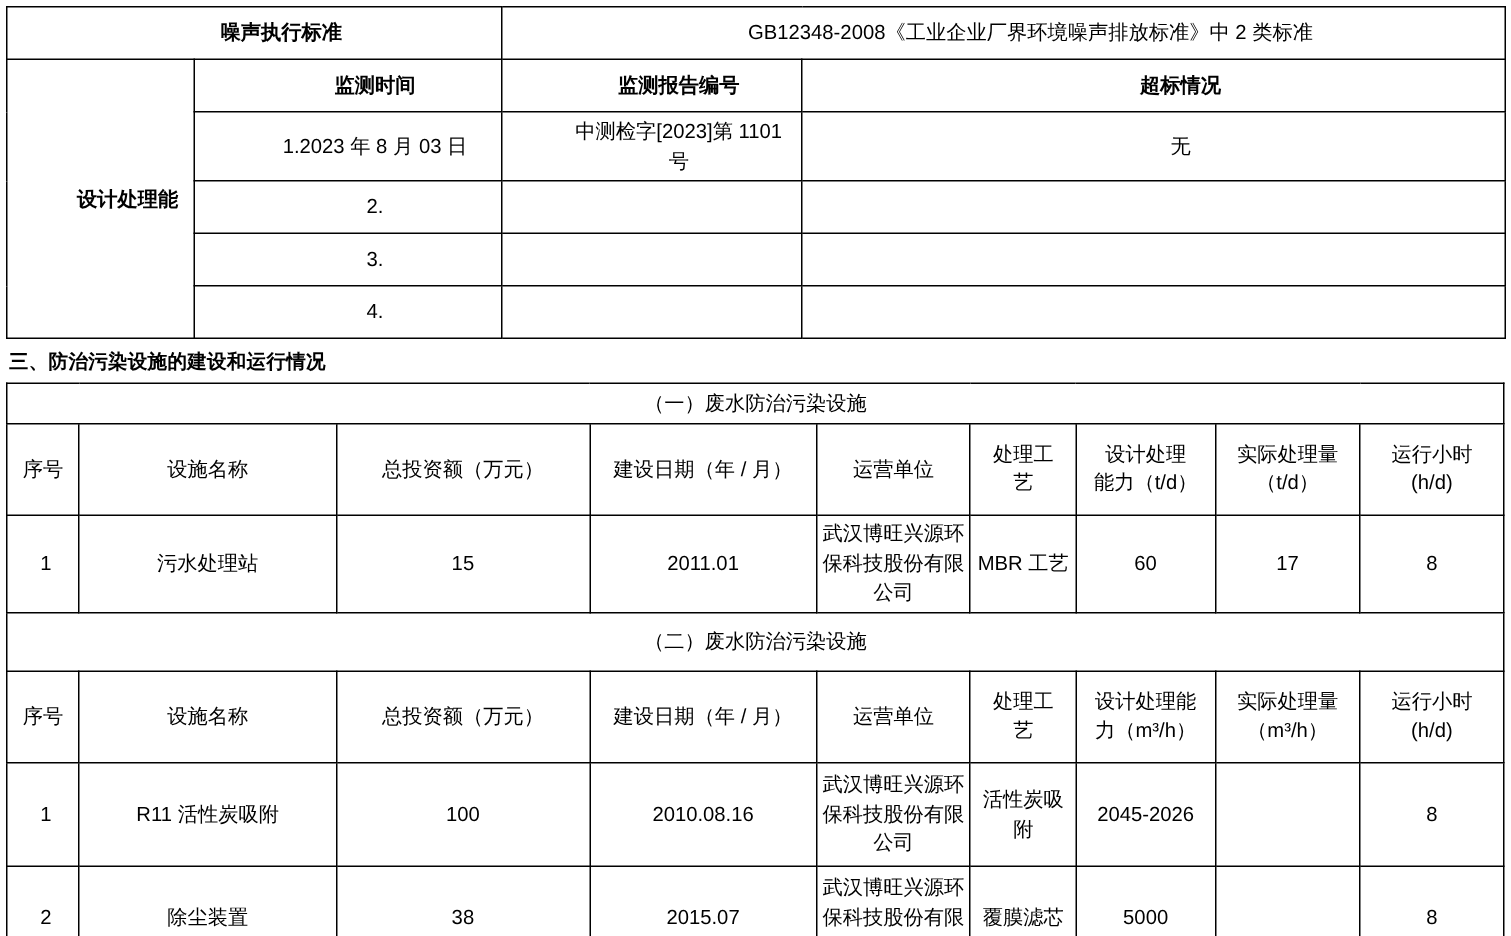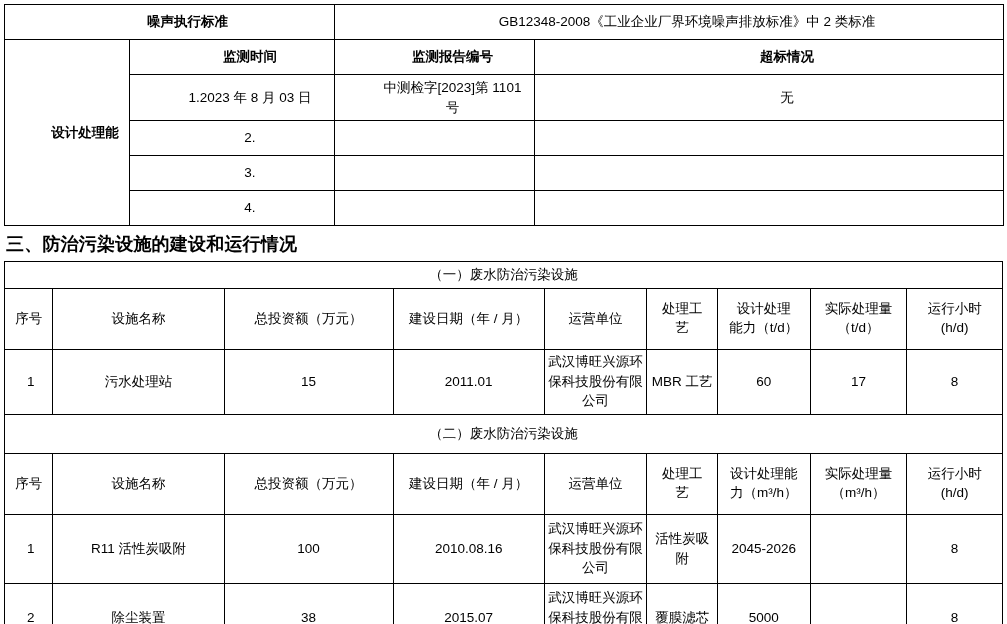--- a/index.html
+++ b/index.html
@@ -32,21 +32,21 @@
     vertical-align: middle;
     font-weight: normal;
     font-size: 13.5px;
     line-height: 1.45;
     word-wrap: break-word;
   }
   .bold { font-weight: bold; }
   .left { text-align: center; padding-left: 8px; }
   .section-title {
     font-weight: bold;
-    font-size: 18px;
+    font-size: 13px;
     margin: 6px 0 5px 2px;
     letter-spacing: 0.2px;
   }
   .tbl-noise td { height: 28px; padding-left: 40px; }
   .tbl-noise .tall { height: 30px; }
   .subhead td {
     font-size: 13.5px;
   }
   .cellpad { padding: 2px 3px; }
   .multi { line-height: 1.35; margin-top: 38px; }

